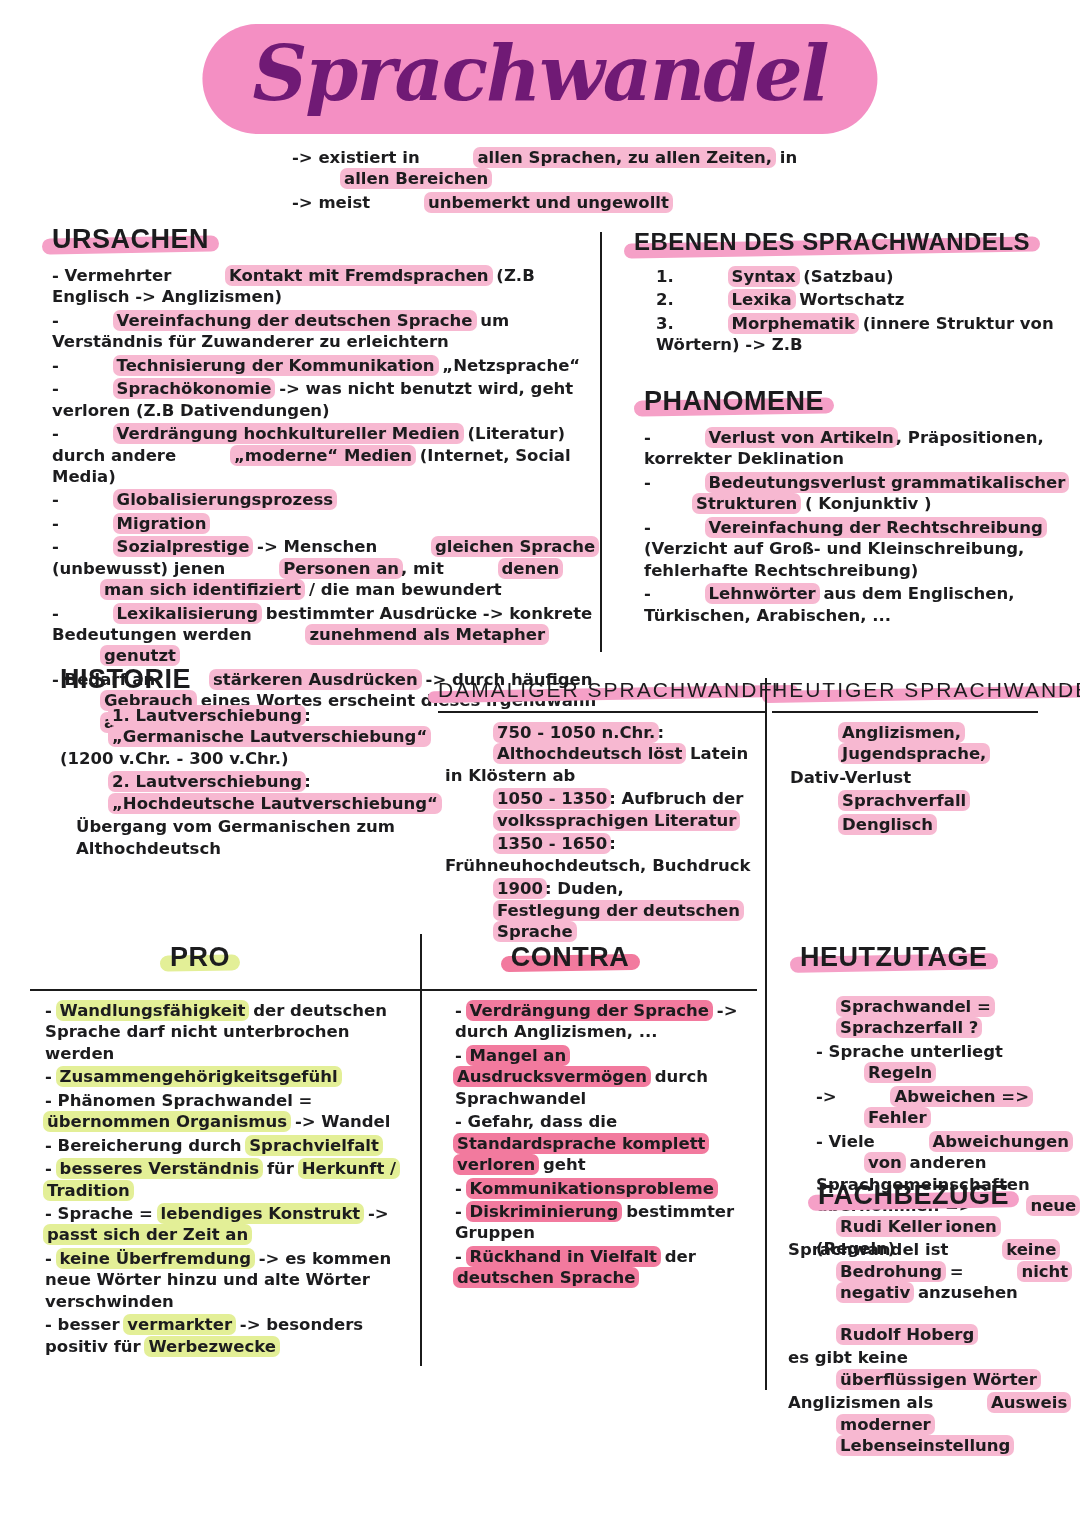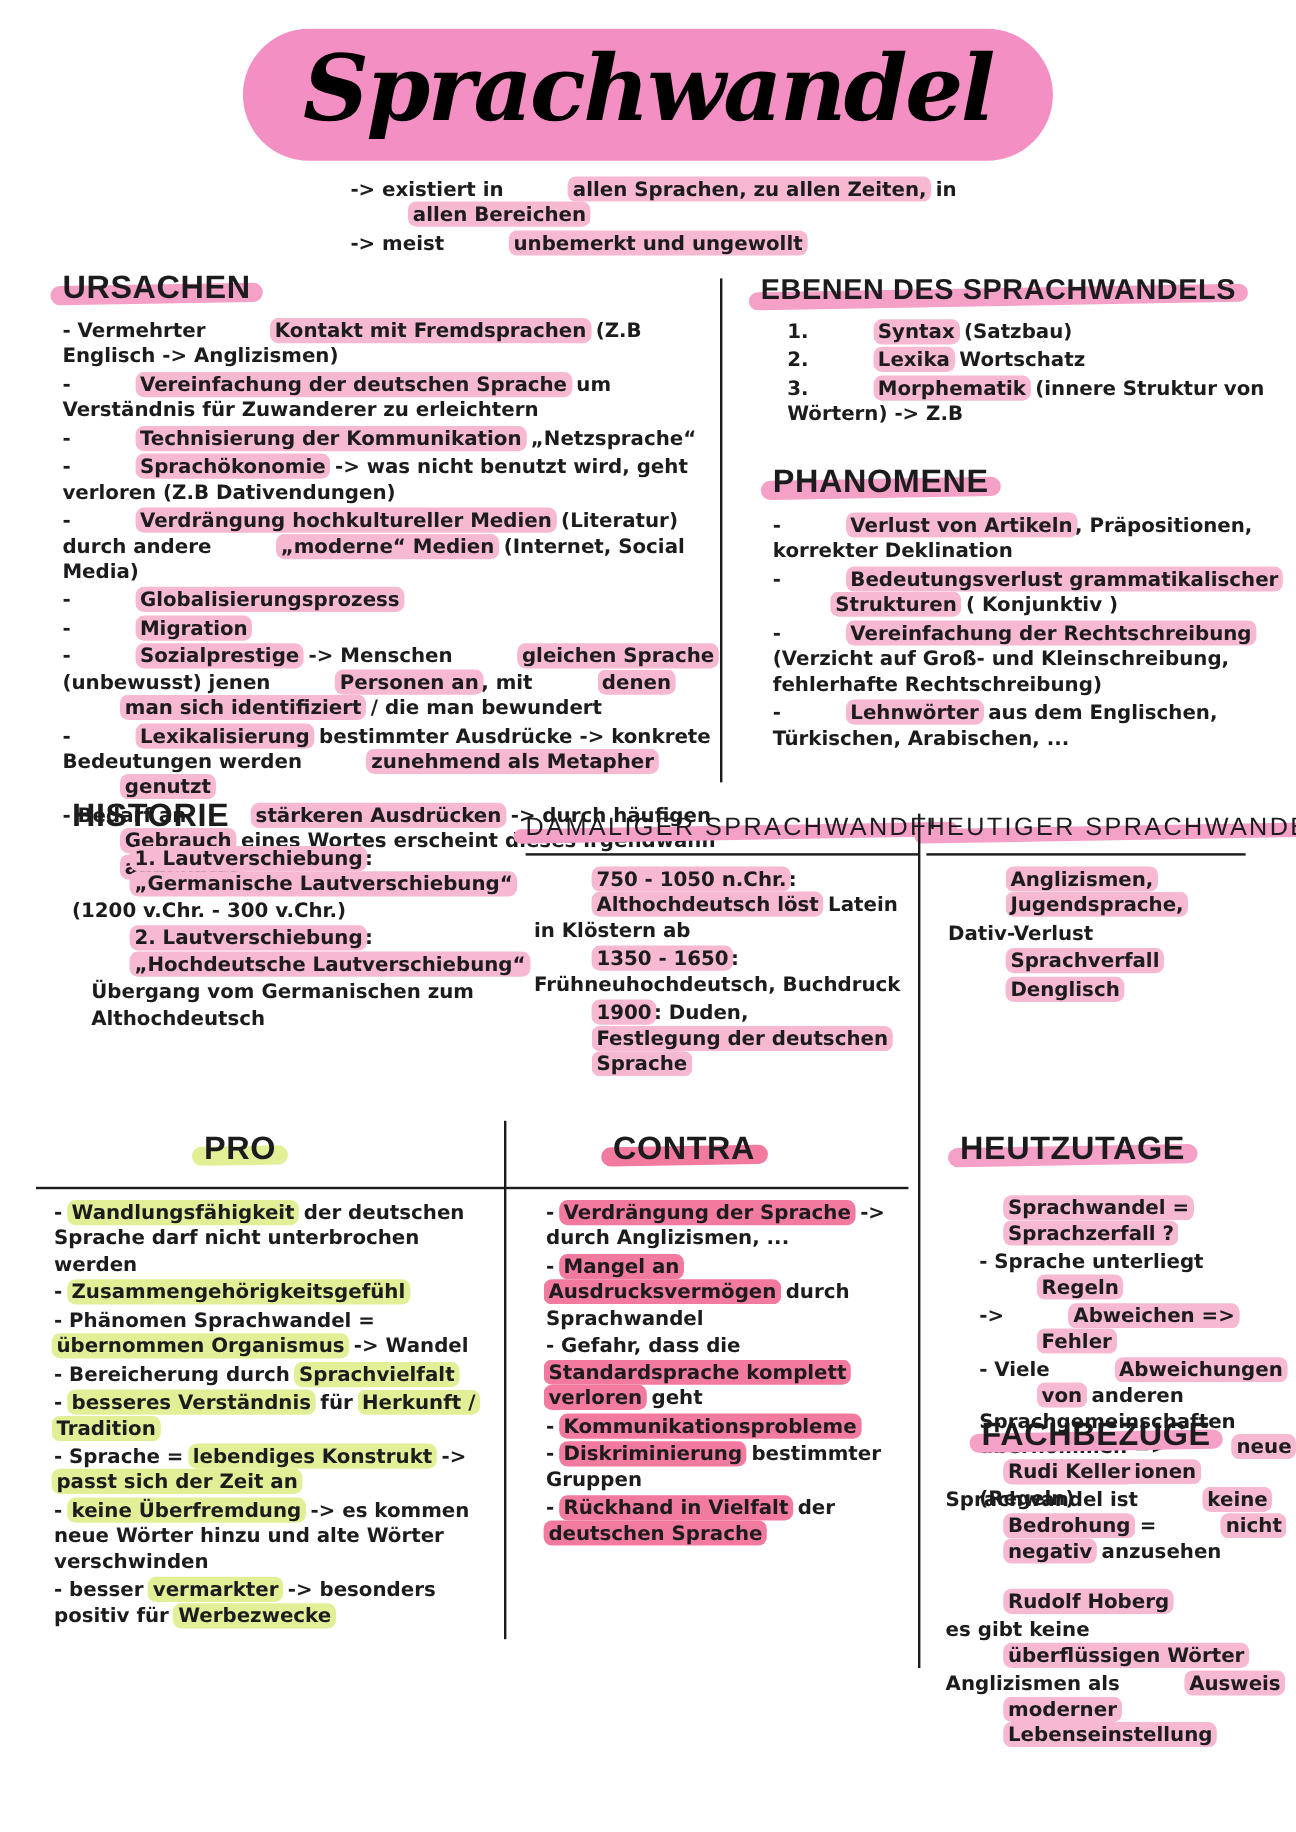--- a/index.html
+++ b/index.html
@@ -16,21 +16,21 @@
   .page{
     position:relative;width:1080px;height:1527px;background:#ffffff;
     font-family:"DejaVu Sans",sans-serif;color:var(--ink);overflow:hidden;
     isolation:isolate;
   }
   
   .title-wrap{position:absolute;top:24px;left:50%;transform:translateX(-50%);}
   .title-blob{background:var(--title-pink);border-radius:62px;padding:8px 50px 18px;}
   .title-text{
     font-family:"DejaVu Serif",serif;font-style:italic;font-weight:bold;
-    font-size:76px;line-height:1.1;letter-spacing:-2px;color:#000000;white-space:nowrap;
+    font-size:76px;line-height:1.1;letter-spacing:-2px;color:#701a75;white-space:nowrap;
   }
   
   .note{font-size:16.5px;font-weight:bold;line-height:1.3;}
   .note-item{margin:0 0 2px 0;}
   .note-item.ind1{padding-left:16px;}
   .note-item.ind2{padding-left:28px;}
   .note-item.gap{height:18px;margin:0;}
   .hl{border-radius:7px;padding:1px 4px;margin:0 -2px;
       box-decoration-break:clone;-webkit-box-decoration-break:clone;}
   .hl-p{background:var(--hl-pink);margin-left:48px;}
@@ -142,20 +142,21 @@
         <div class="note-item ind1"><span>Übergang vom Germanischen zum Althochdeutsch</span></div>
       </div>
   </div>
 
   <div class="abs hdr-damaliger">
     <span class="h h-thin">DAMALIGER SPRACHWANDEL</span>
   </div>
   <div class="line hr hline-dam"></div>
   <div class="abs list-damaliger note">
       <div class="note-item"><span class="hl hl-p">750 - 1050 n.Chr.</span><span>: </span><span class="hl hl-p">Althochdeutsch löst</span><span> Latein in Klöstern ab</span></div>
+      <div class="note-item"><span class="hl hl-p">1050 - 1350</span><span>: Aufbruch der </span><span class="hl hl-p">volkssprachigen Literatur</span></div>
       <div class="note-item"><span class="hl hl-p">1350 - 1650</span><span>: Frühneuhochdeutsch, Buchdruck</span></div>
       <div class="note-item"><span class="hl hl-p">1900</span><span>: Duden, </span><span class="hl hl-p">Festlegung der deutschen Sprache</span></div>
     </div>
 
   <div class="abs hdr-heutiger">
     <span class="h h-thin">HEUTIGER SPRACHWANDEL</span>
   </div>
   <div class="line hr hline-heu"></div>
   <div class="abs list-heutiger note">
       <div class="note-item"><span class="hl hl-p">Anglizismen, Jugendsprache,</span></div>

